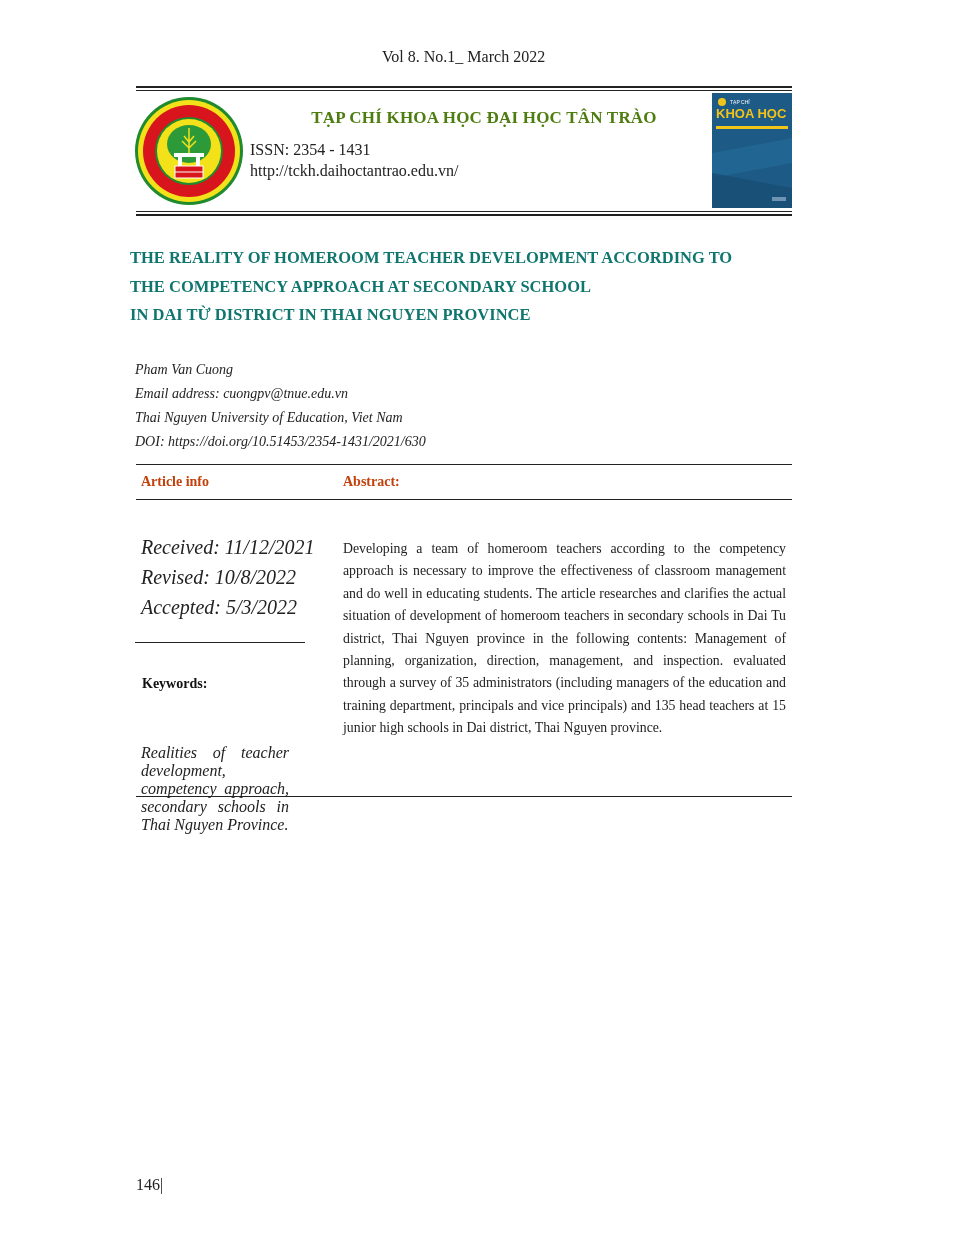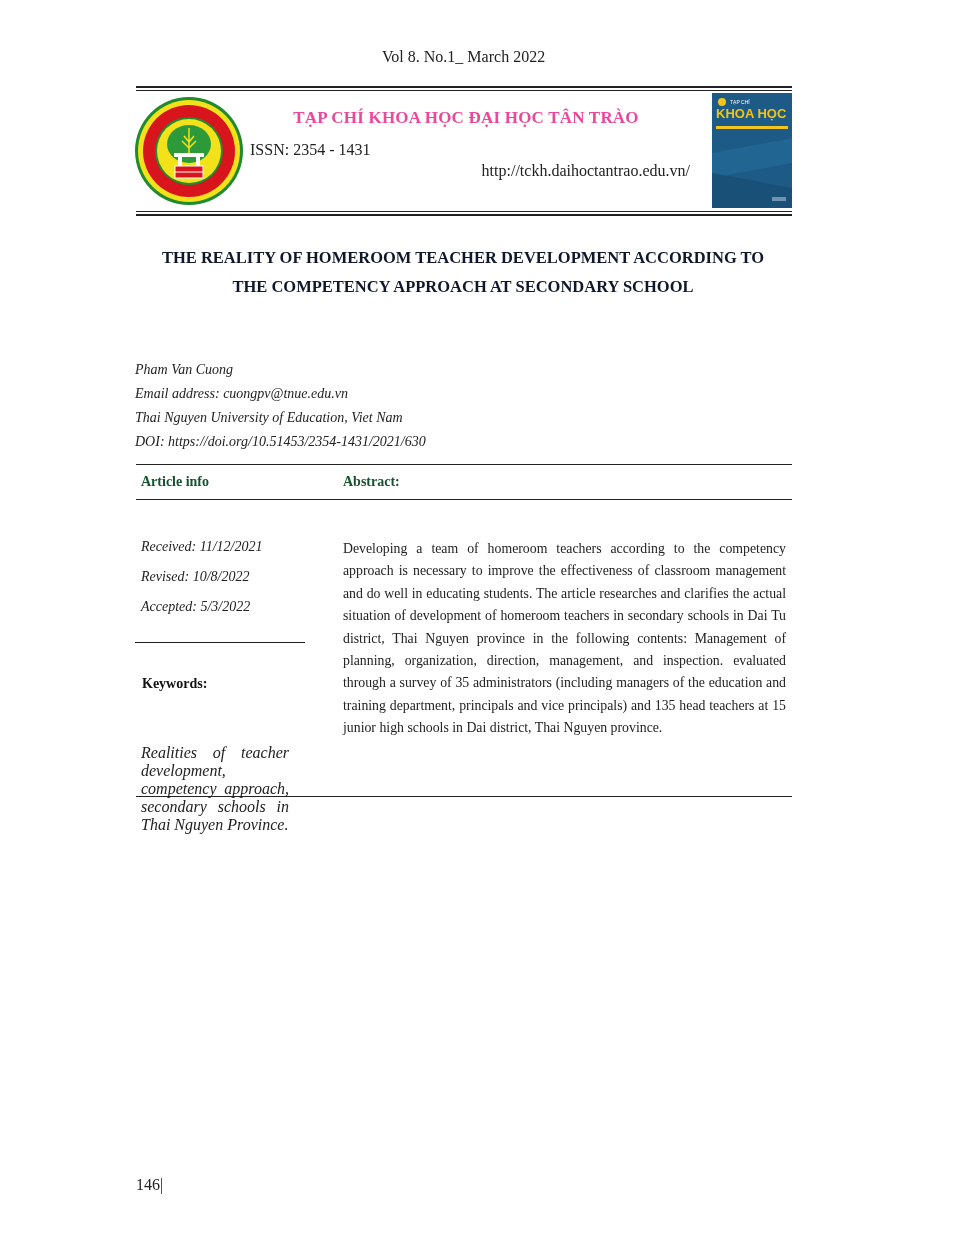--- a/index.html
+++ b/index.html
@@ -4,28 +4,28 @@
 <style>
   html, body { margin: 0; padding: 0; background: #ffffff; }
   body {
     width: 969px; height: 1254px; position: relative; overflow: hidden;
     font-family: "Liberation Serif", "DejaVu Serif", serif; color: #1a1a1a;
   }
   .abs { position: absolute; }
   .vol { top: 48px; left: 0; width: 927px; text-align: center; font-size: 16px; color: #222; }
   .rule { position: absolute; left: 136px; width: 656px; background: #222; }
   .logo { left: 134px; top: 96px; width: 110px; height: 110px; }
-  .journal-title { left: 246px; width: 440px; top: 108px; text-align: center; font-size: 17px; font-weight: bold; letter-spacing: 0.2px; color: #ec4899; }
+  .journal-title { left: 264px; width: 440px; top: 108px; text-align: center; font-size: 17px; font-weight: bold; letter-spacing: 0.2px; color: #4d7c0f; }
   .issn { left: 250px; width: 440px; top: 141px; font-size: 16px; color: #222; }
-  .url { left: 250px; width: 440px; top: 162px; text-align: right; font-size: 16px; color: #222; }
+  .url { left: 250px; width: 440px; top: 162px; text-align: left; font-size: 16px; color: #222; }
   .cover { left: 712px; top: 93px; width: 80px; height: 115px; }
-  .title { left: 130px; width: 666px; top: 244px; text-align: center; font-weight: bold; font-size: 16.5px; line-height: 28.5px; color: #0f172a; }
+  .title { left: 130px; width: 666px; top: 244px; font-weight: bold; font-size: 16.5px; line-height: 28.5px; color: #0f766e; }
   .author-block { left: 135px; top: 358px; font-style: italic; font-size: 14px; line-height: 24px; color: #222; }
-  .hdr { top: 474px; font-weight: bold; font-size: 14px; color: #14532d; }
-  .dates { left: 141px; top: 532px; font-style: italic; font-size: 14px; line-height: 30px; color: #222; }
+  .hdr { top: 474px; font-weight: bold; font-size: 14px; color: #c2410c; }
+  .dates { left: 141px; top: 532px; font-style: italic; font-size: 20px; line-height: 30px; color: #222; }
   .kw-label { left: 142px; top: 676px; font-weight: bold; font-size: 14px; color: #111; }
   .kw-text { left: 141px; top: 744px; width: 148px; font-style: italic; font-size: 16px; line-height: 18px; text-align: justify; color: #222; }
   .abstract { left: 343px; top: 538px; width: 443px; font-size: 13.8px; line-height: 22.4px; text-align: justify; color: #222; }
   .page-num { left: 136px; top: 1176px; font-size: 16px; color: #222; }
 </style>
 </head>
 <body>
 
 <div class="abs vol">Vol 8. No.1_ March 2022</div>
 
@@ -61,20 +61,21 @@
   <rect x="4" y="33" width="72" height="3" fill="#f2c318"></rect>
   <rect x="60" y="104" width="14" height="4" fill="#6f94b2"></rect>
 </svg>
 
 <div class="rule" style="top:211px;height:1px;"></div>
 <div class="rule" style="top:214px;height:2px;"></div>
 
 <div class="abs title">
   <div>THE REALITY OF HOMEROOM TEACHER DEVELOPMENT ACCORDING TO</div>
   <div>THE COMPETENCY APPROACH AT SECONDARY SCHOOL</div>
+  <div>IN DAI TỪ DISTRICT IN THAI NGUYEN PROVINCE</div>
 </div>
 
 <div class="abs author-block">
   <div>Pham Van Cuong</div>
   <div>Email address: cuongpv@tnue.edu.vn</div>
   <div>Thai Nguyen University of Education, Viet Nam</div>
   <div>DOI: https://doi.org/10.51453/2354-1431/2021/630</div>
 </div>
 
 <div class="rule" style="top:464px;height:1px;"></div>

